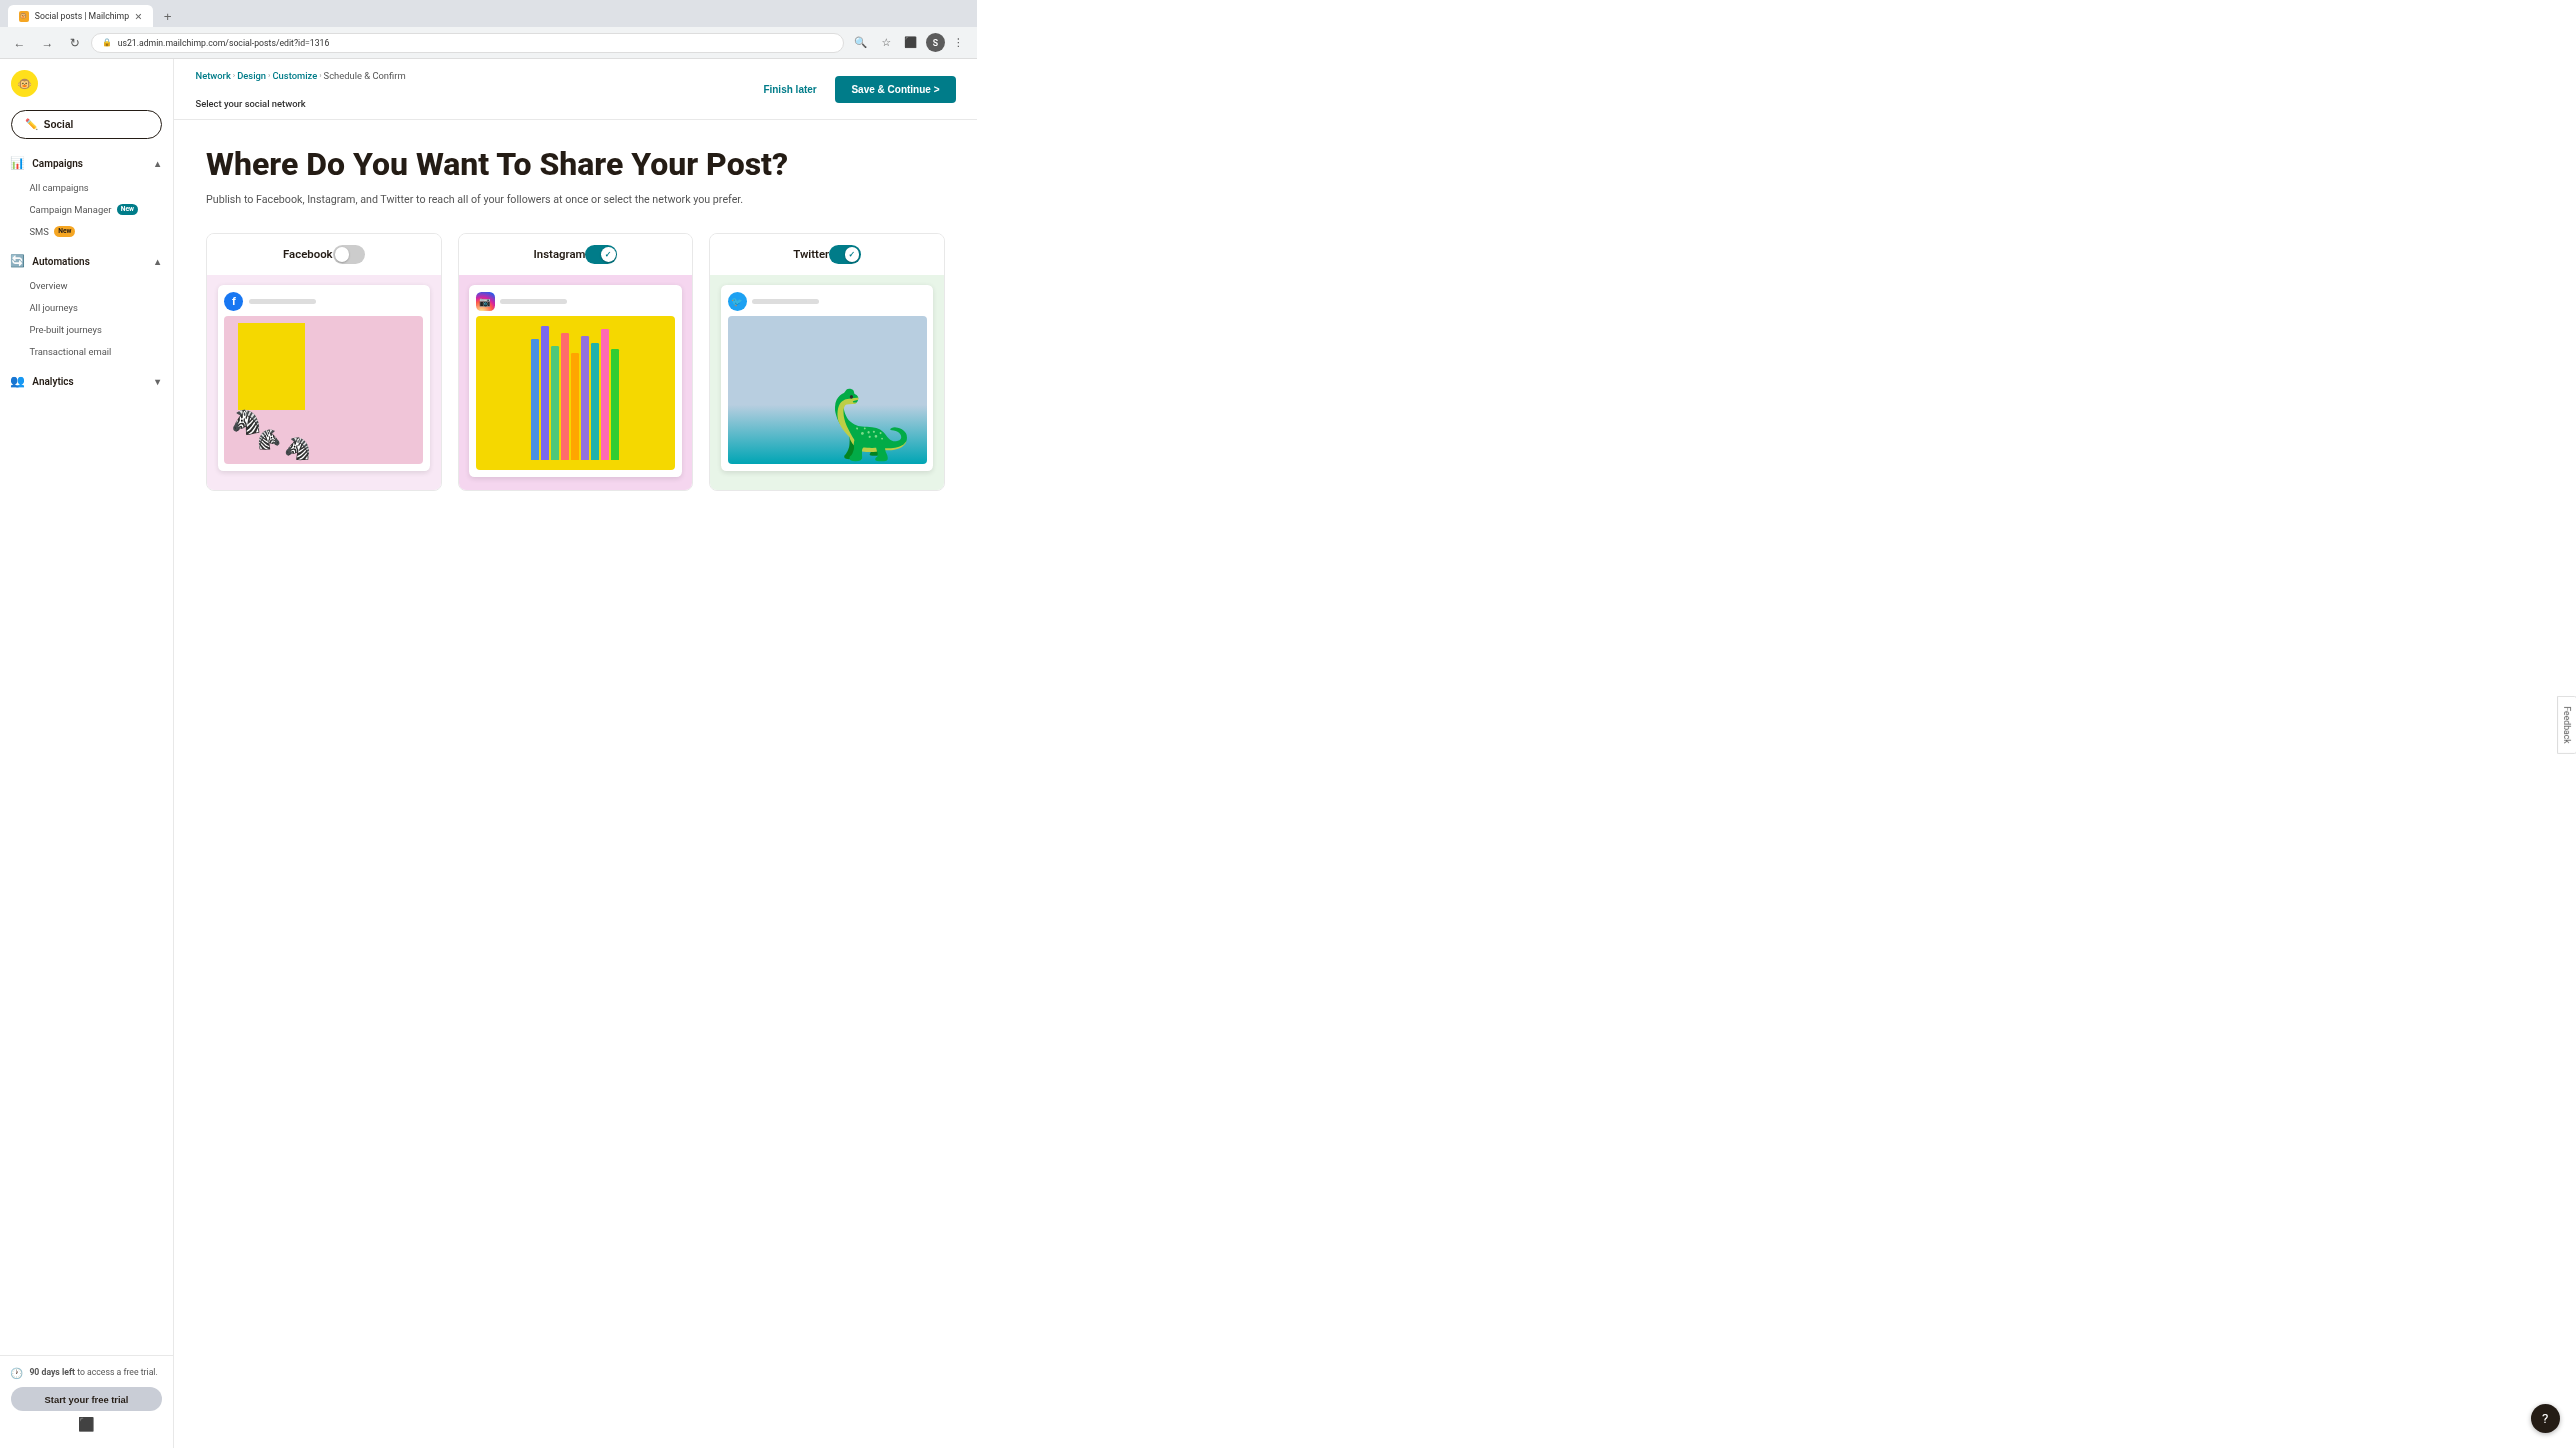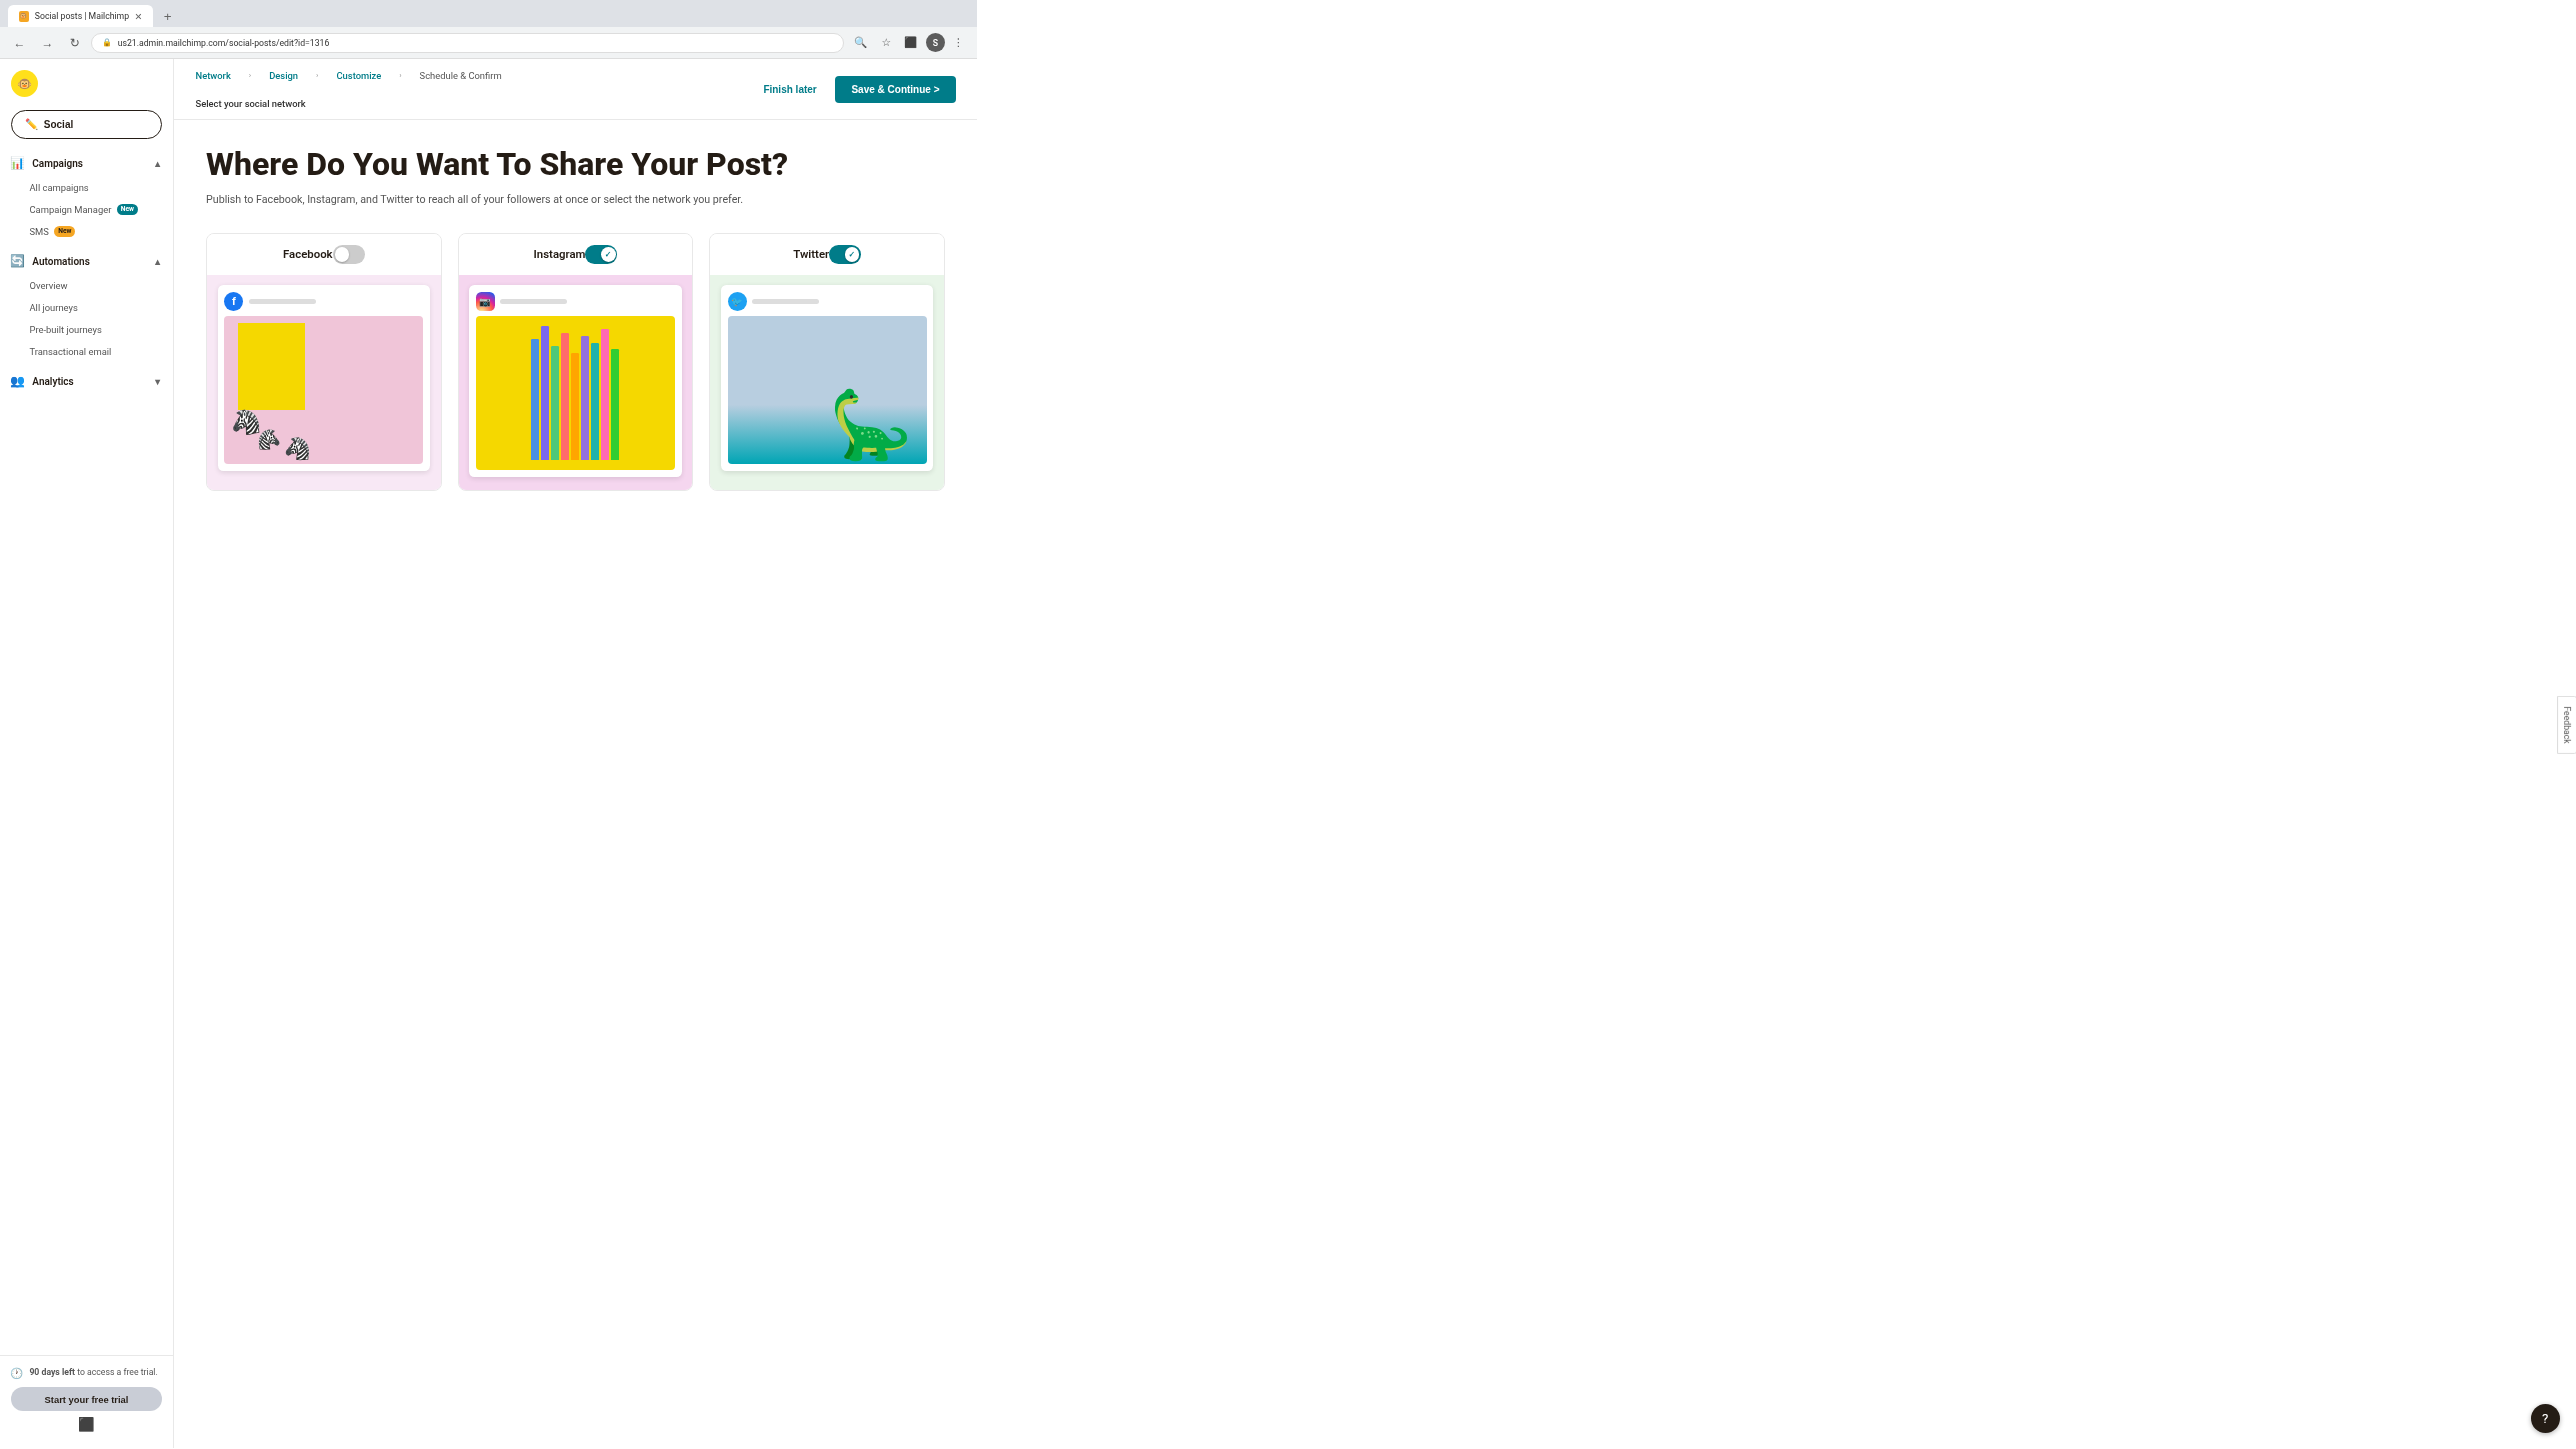--- a/index.html
+++ b/index.html
@@ -44,21 +44,21 @@
     .clock-icon { font-size: 10.7px; margin-top: 0.7px; flex-shrink: 0; }
     .start-trial-btn { width: 100%; background: #c9cdd6; border: none; border-radius: 13.4px; padding: 6.7px; font-size: 9.4px; font-weight: 600; color: #241c15; cursor: pointer; }
     .collapse-btn { display: flex; justify-content: center; padding: 5.4px; }
     .collapse-icon { font-size: 13.4px; color: #555; cursor: pointer; }
 
     
     .main-content { flex: 1; overflow-y: auto; background: #fff; }
 
     
     .topbar { display: flex; align-items: center; justify-content: space-between; padding: 10.7px 21.5px; border-bottom: 0.7px solid #e8e8e8; }
-    .breadcrumb { display: flex; align-items: center; gap: 18px; font-size: 9.4px; }
+    .breadcrumb { display: flex; align-items: center; gap: 2px; font-size: 9.4px; }
     .breadcrumb-link { color: #007c89; cursor: pointer; font-weight: 500; }
     .breadcrumb-sep { color: #999; font-size: 8px; }
     .breadcrumb-current { color: #555; }
     .topbar-title { font-size: 9.4px; color: #333; font-weight: 500; margin-top: 17px; }
     .topbar-actions { display: flex; gap: 8px; align-items: center; }
     .finish-later-btn { background: none; border: none; font-size: 10px; color: #007c89; cursor: pointer; font-weight: 600; padding: 5.4px 10.7px; text-align: center; }
     .save-continue-btn { background: #007c89; color: #fff; border: none; border-radius: 4px; padding: 8px 16px; font-size: 10px; font-weight: 600; cursor: pointer; }
 
     
     .page-content { padding: 27px 32px; }

